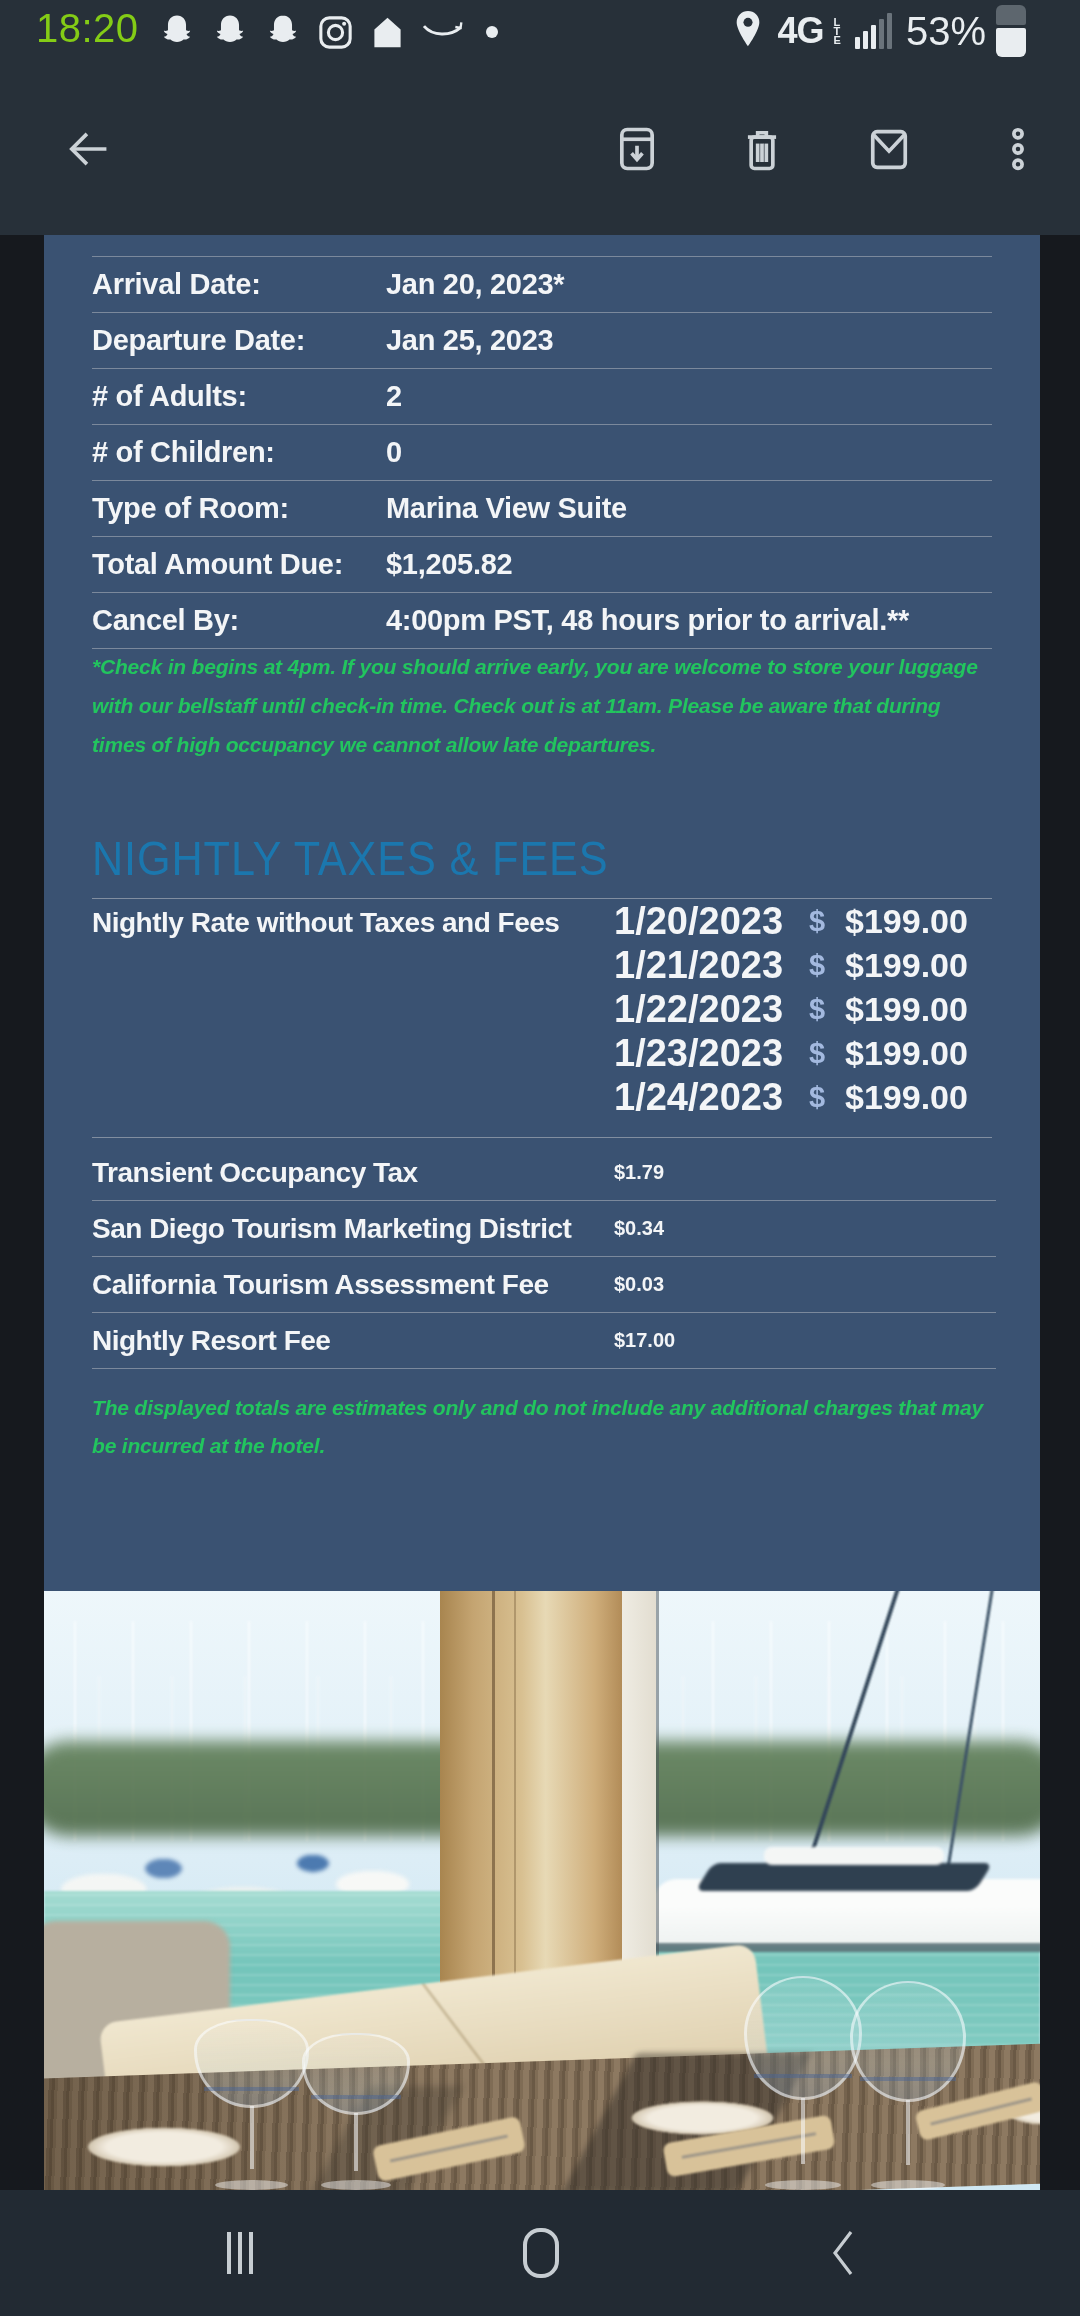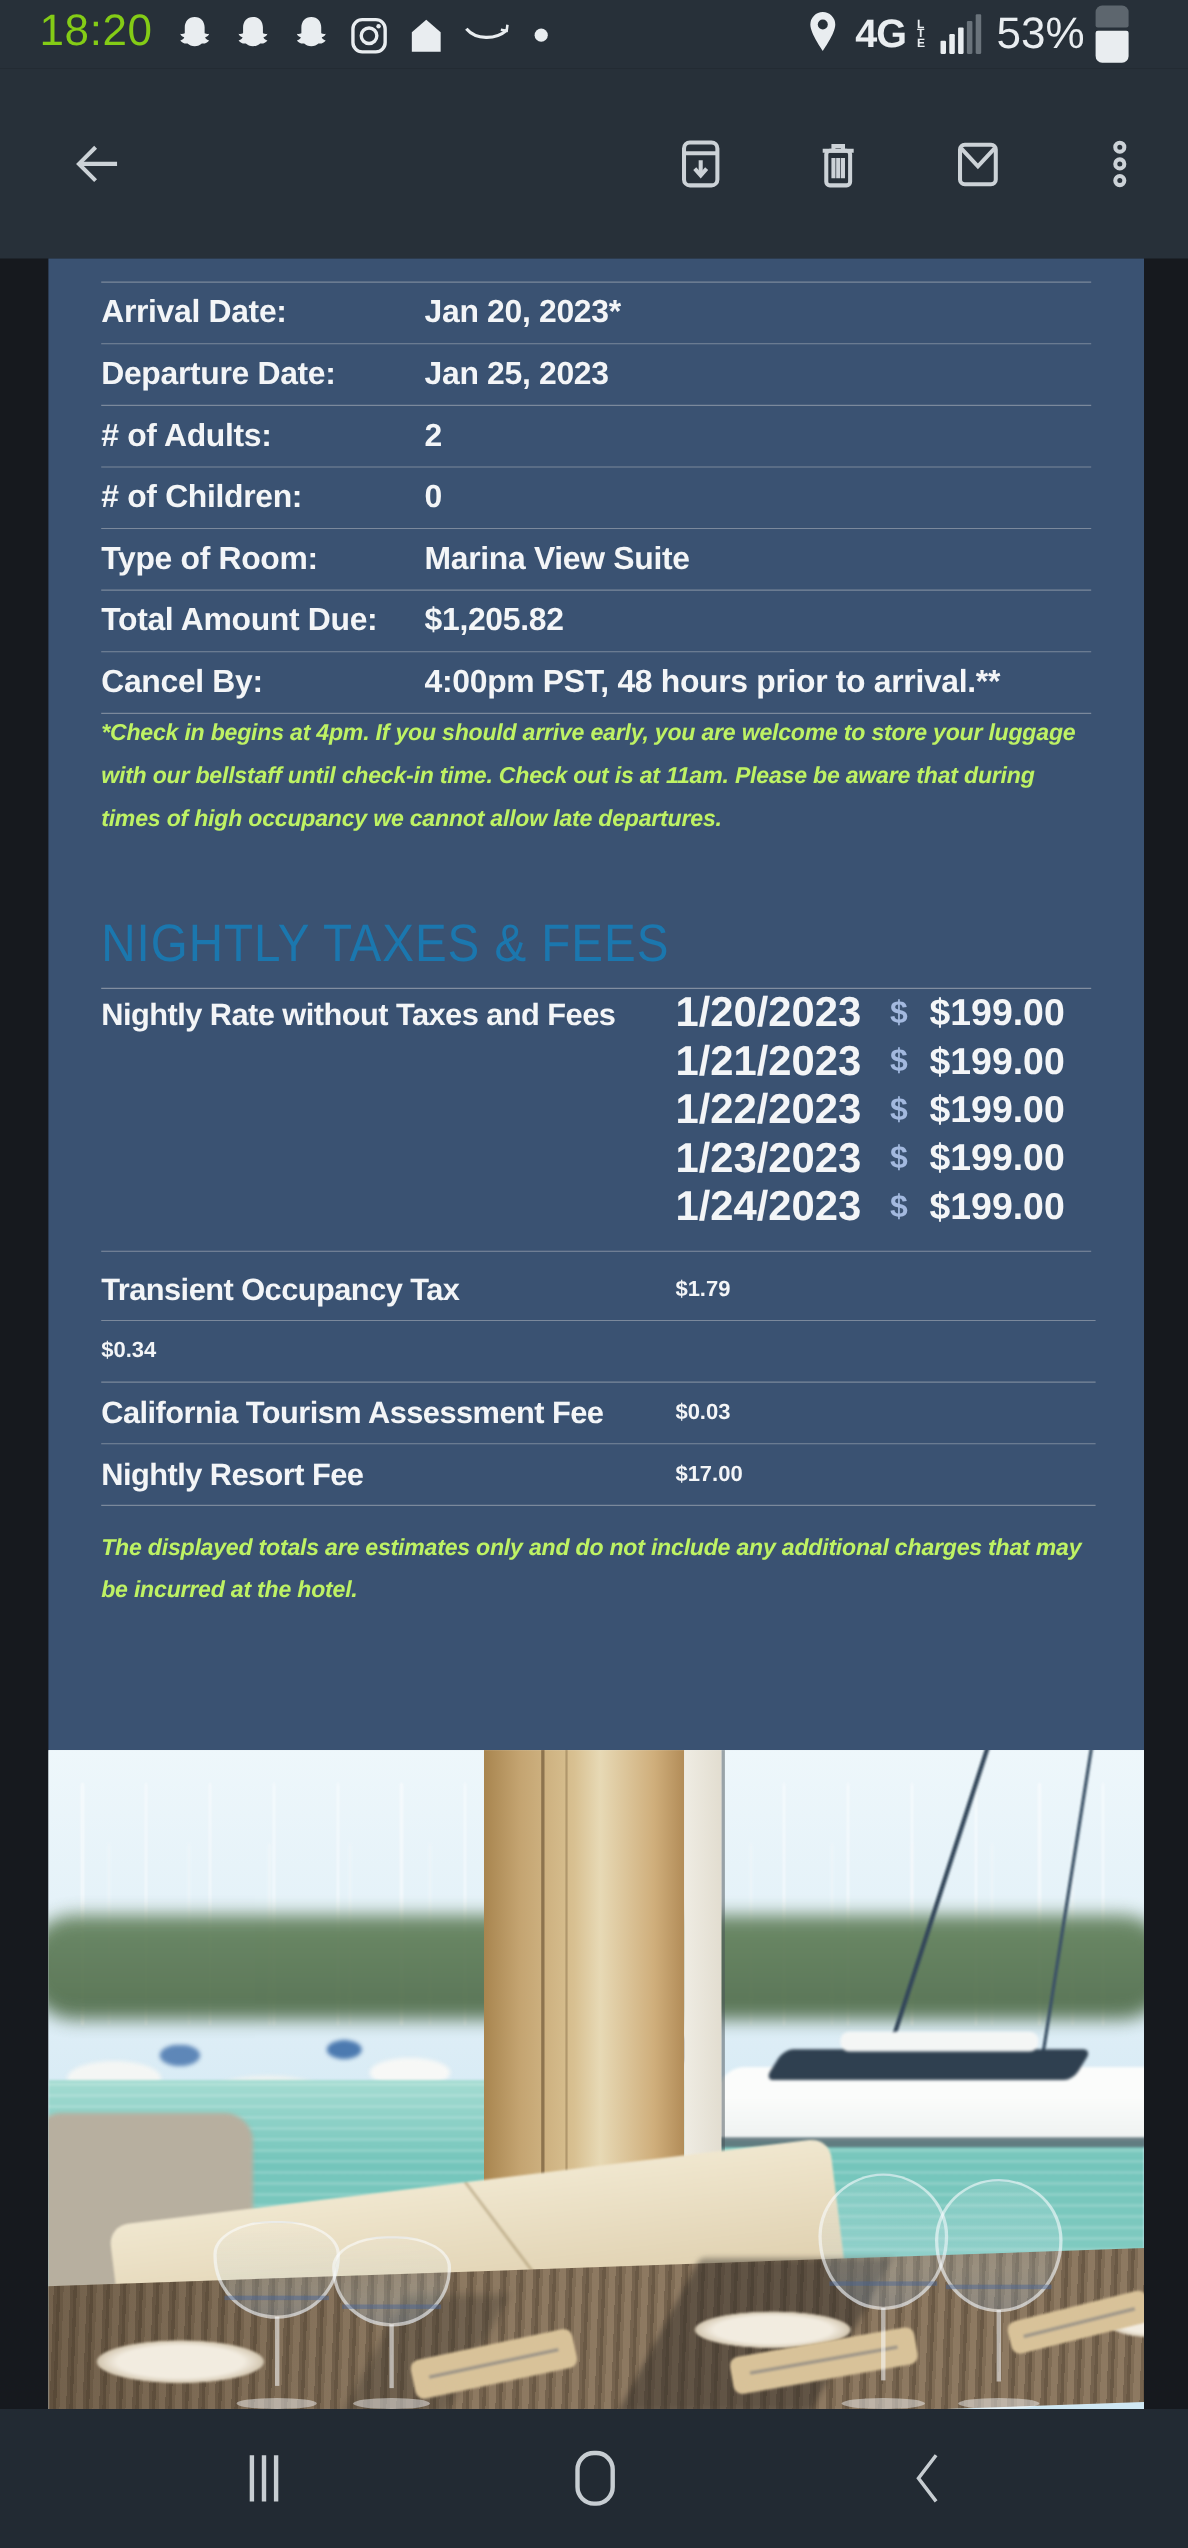--- a/index.html
+++ b/index.html
@@ -30,21 +30,21 @@
   .tb-trash{left:736px;}
   .tb-mail{left:863px;}
   .tb-more{left:992px;}
   
   .content{position:absolute;left:44px;top:235px;width:996px;height:1356px;background:#3a5272;color:#f3f5f7;}
   .res-table{position:absolute;left:48px;top:21px;width:900px;border-bottom:1px solid rgba(187,192,198,.5);}
   .res-row{height:55px;display:flex;align-items:center;border-top:1px solid rgba(187,192,198,.5);}
   .res-label{width:294px;font-size:29px;font-weight:700;letter-spacing:-.3px;}
   .res-value{flex:1;font-size:29px;font-weight:700;letter-spacing:-.3px;}
   .note{position:absolute;left:48px;width:906px;font-style:italic;font-weight:700;
-    font-size:21px;line-height:39px;color:#bef264;letter-spacing:-.2px;}
+    font-size:21px;line-height:39px;color:#22c55e;letter-spacing:-.2px;}
   .note.checkin{top:412px;}
   .note.disclaimer{top:1154px;line-height:38px;}
   .section-heading{position:absolute;left:48px;top:598px;font-size:48px;line-height:52px;
     color:#1b77ae;transform:scaleX(.9);transform-origin:left center;letter-spacing:1px;white-space:nowrap;}
   .hsep{position:absolute;left:48px;width:900px;height:0;border-top:1px solid rgba(187,192,198,.55);}
   .sep-heading{top:663px;}
   .sep-rates{top:902px;}
   .rates{position:absolute;left:48px;top:664px;width:904px;display:flex;}
   .rates-label{width:522px;font-size:28px;font-weight:700;letter-spacing:-.5px;padding-top:8px;}
   .rates-col{width:382px;}
@@ -312,20 +312,21 @@
       </div>
     </div>
     <div class="hsep sep-rates"></div>
 
     <div class="fees">
       <div class="fee-row">
         <div class="fee-label">Transient Occupancy Tax</div>
         <div class="fee-amt">$1.79</div>
       </div>
       <div class="fee-row">
+        <div class="fee-label">San Diego Tourism Marketing District</div>
         <div class="fee-amt">$0.34</div>
       </div>
       <div class="fee-row">
         <div class="fee-label">California Tourism Assessment Fee</div>
         <div class="fee-amt">$0.03</div>
       </div>
       <div class="fee-row">
         <div class="fee-label">Nightly Resort Fee</div>
         <div class="fee-amt">$17.00</div>
       </div>

